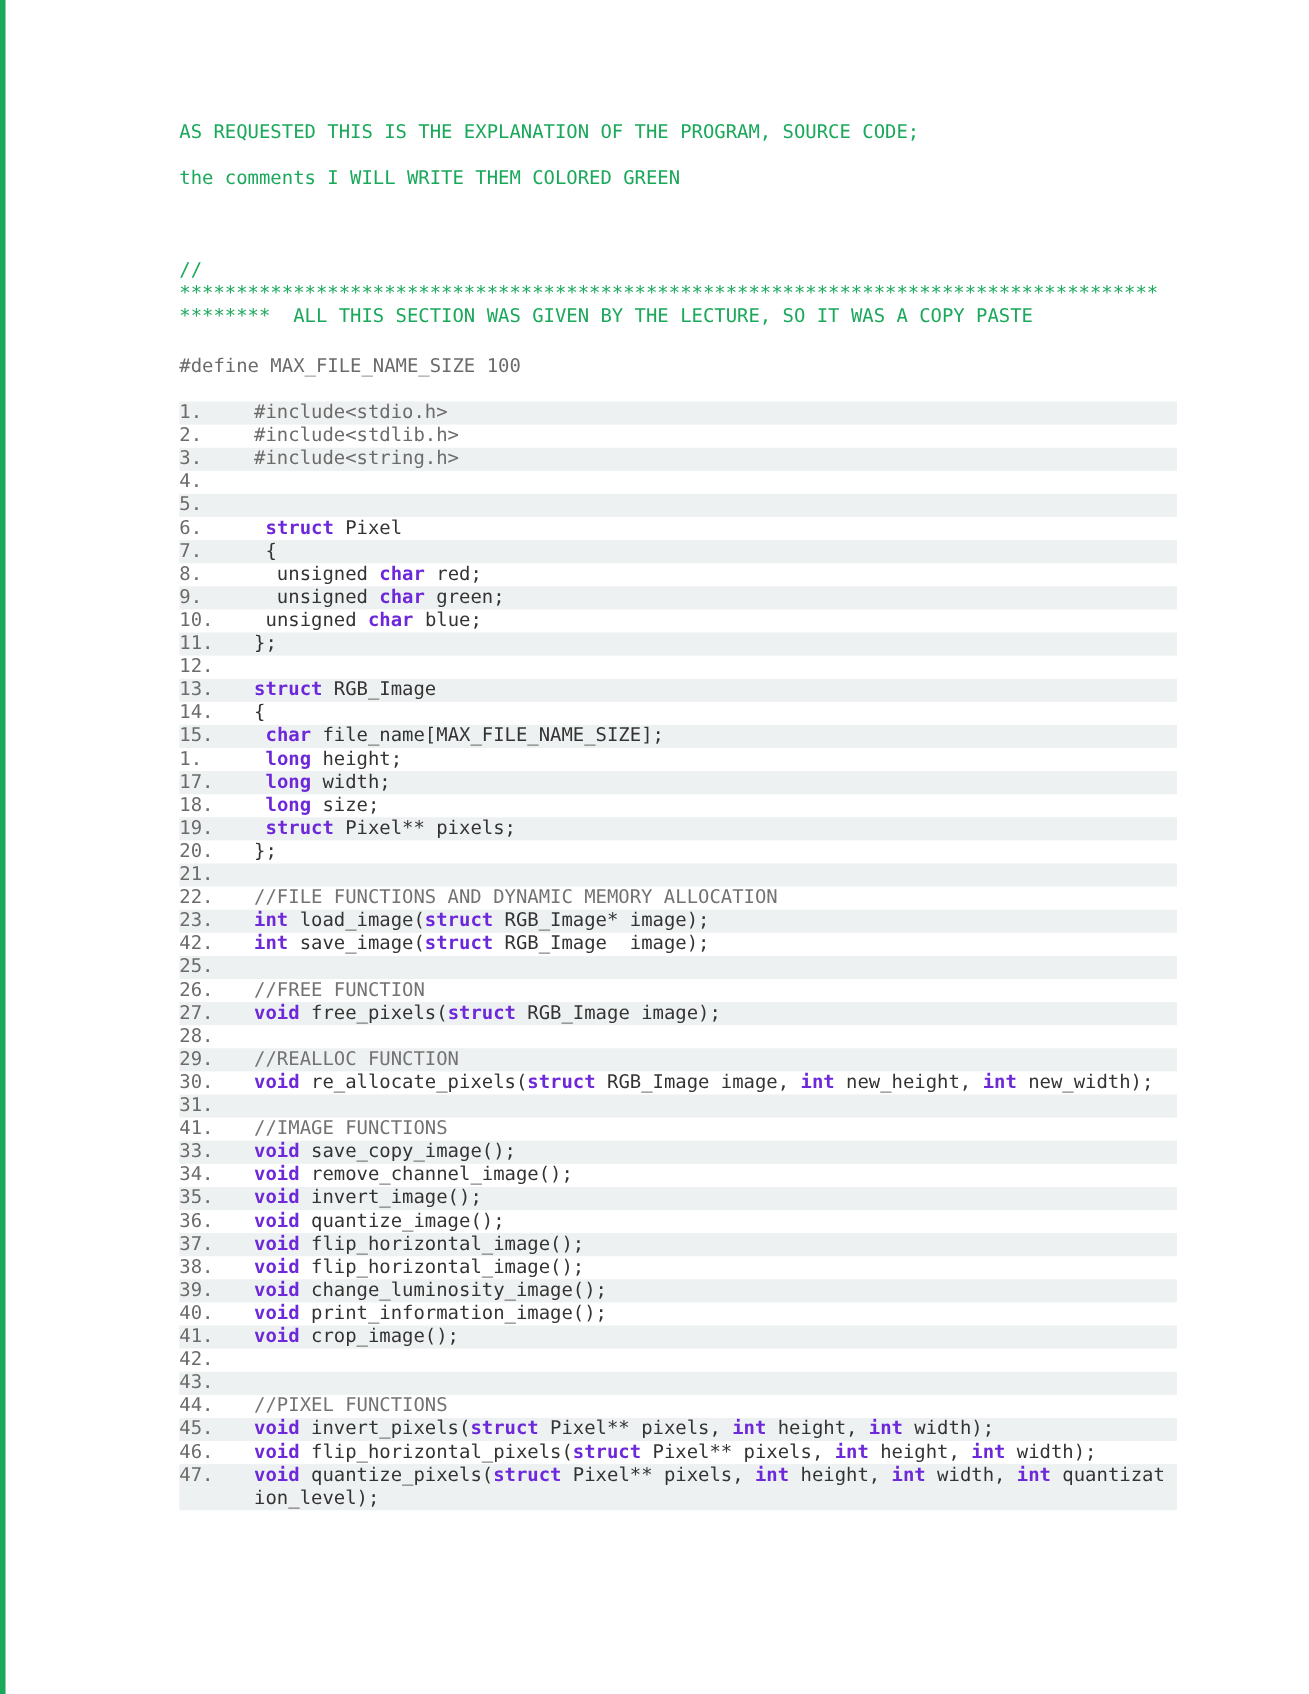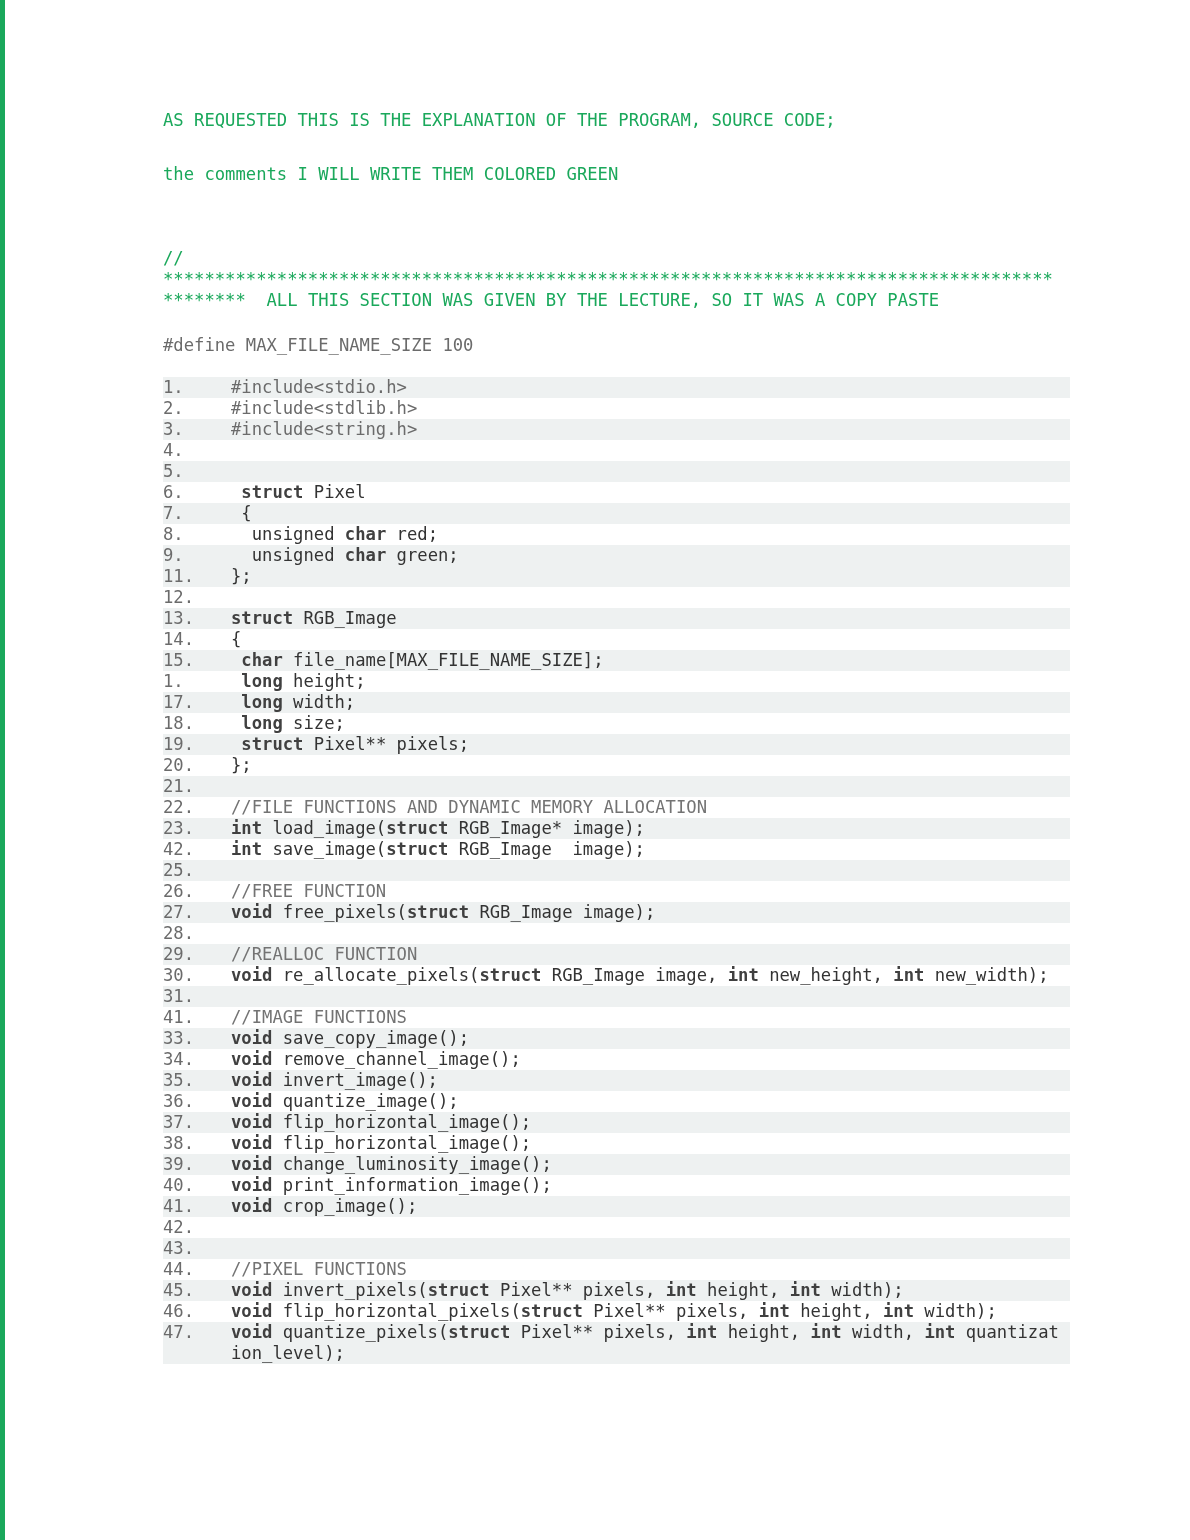--- a/index.html
+++ b/index.html
@@ -20,21 +20,20 @@
     border-left: 5px solid #1aa85b;
     position: relative;
   }
   
   .prose {
     color: #1aa85b;
     white-space: pre-wrap;
   }
   .prose.gap {
     margin-bottom: 42px;
-    margin-top: 12px;
   }
   .sep {
     color: #1aa85b;
     white-space: pre;
   }
   .define {
     color: #6b6b6b;
     margin: 3px 0 21px 0;
   }
   
@@ -56,21 +55,21 @@
     white-space: pre;
   }
   .code {
     flex: 1 1 auto;
     white-space: pre-wrap;
     word-break: break-all;
     color: #333;
     margin-left: 28px;
   }
   .gray { color: #6b6b6b; }
-  .kw  { color: #404040; font-weight: bold; }
+  .kw  { color: #6d28d9; font-weight: bold; }
   .cmt { color: #737373; }
 </style>
 </head>
 <body>
 
 <div class="page">
 
   <div class="prose">AS REQUESTED THIS IS THE EXPLANATION OF THE PROGRAM, SOURCE CODE;</div>
   <div style="height:21px"></div>
   <div class="prose gap">the comments I WILL WRITE THEM COLORED GREEN</div>
@@ -114,20 +113,24 @@
         <span class="code"> {</span>
       </div>
       <div class="row">
         <span class="num">8. </span>
         <span class="code">  unsigned <span class="kw">char</span> red;</span>
       </div>
       <div class="row stripe">
         <span class="num">9. </span>
         <span class="code">  unsigned <span class="kw">char</span> green;</span>
       </div>
+      <div class="row">
+        <span class="num">10.</span>
+        <span class="code"> unsigned <span class="kw">char</span> blue;</span>
+      </div>
       <div class="row stripe">
         <span class="num">11.</span>
         <span class="code">};</span>
       </div>
       <div class="row">
         <span class="num">12.</span>
         <span class="code">&nbsp;</span>
       </div>
       <div class="row stripe">
         <span class="num">13.</span>

